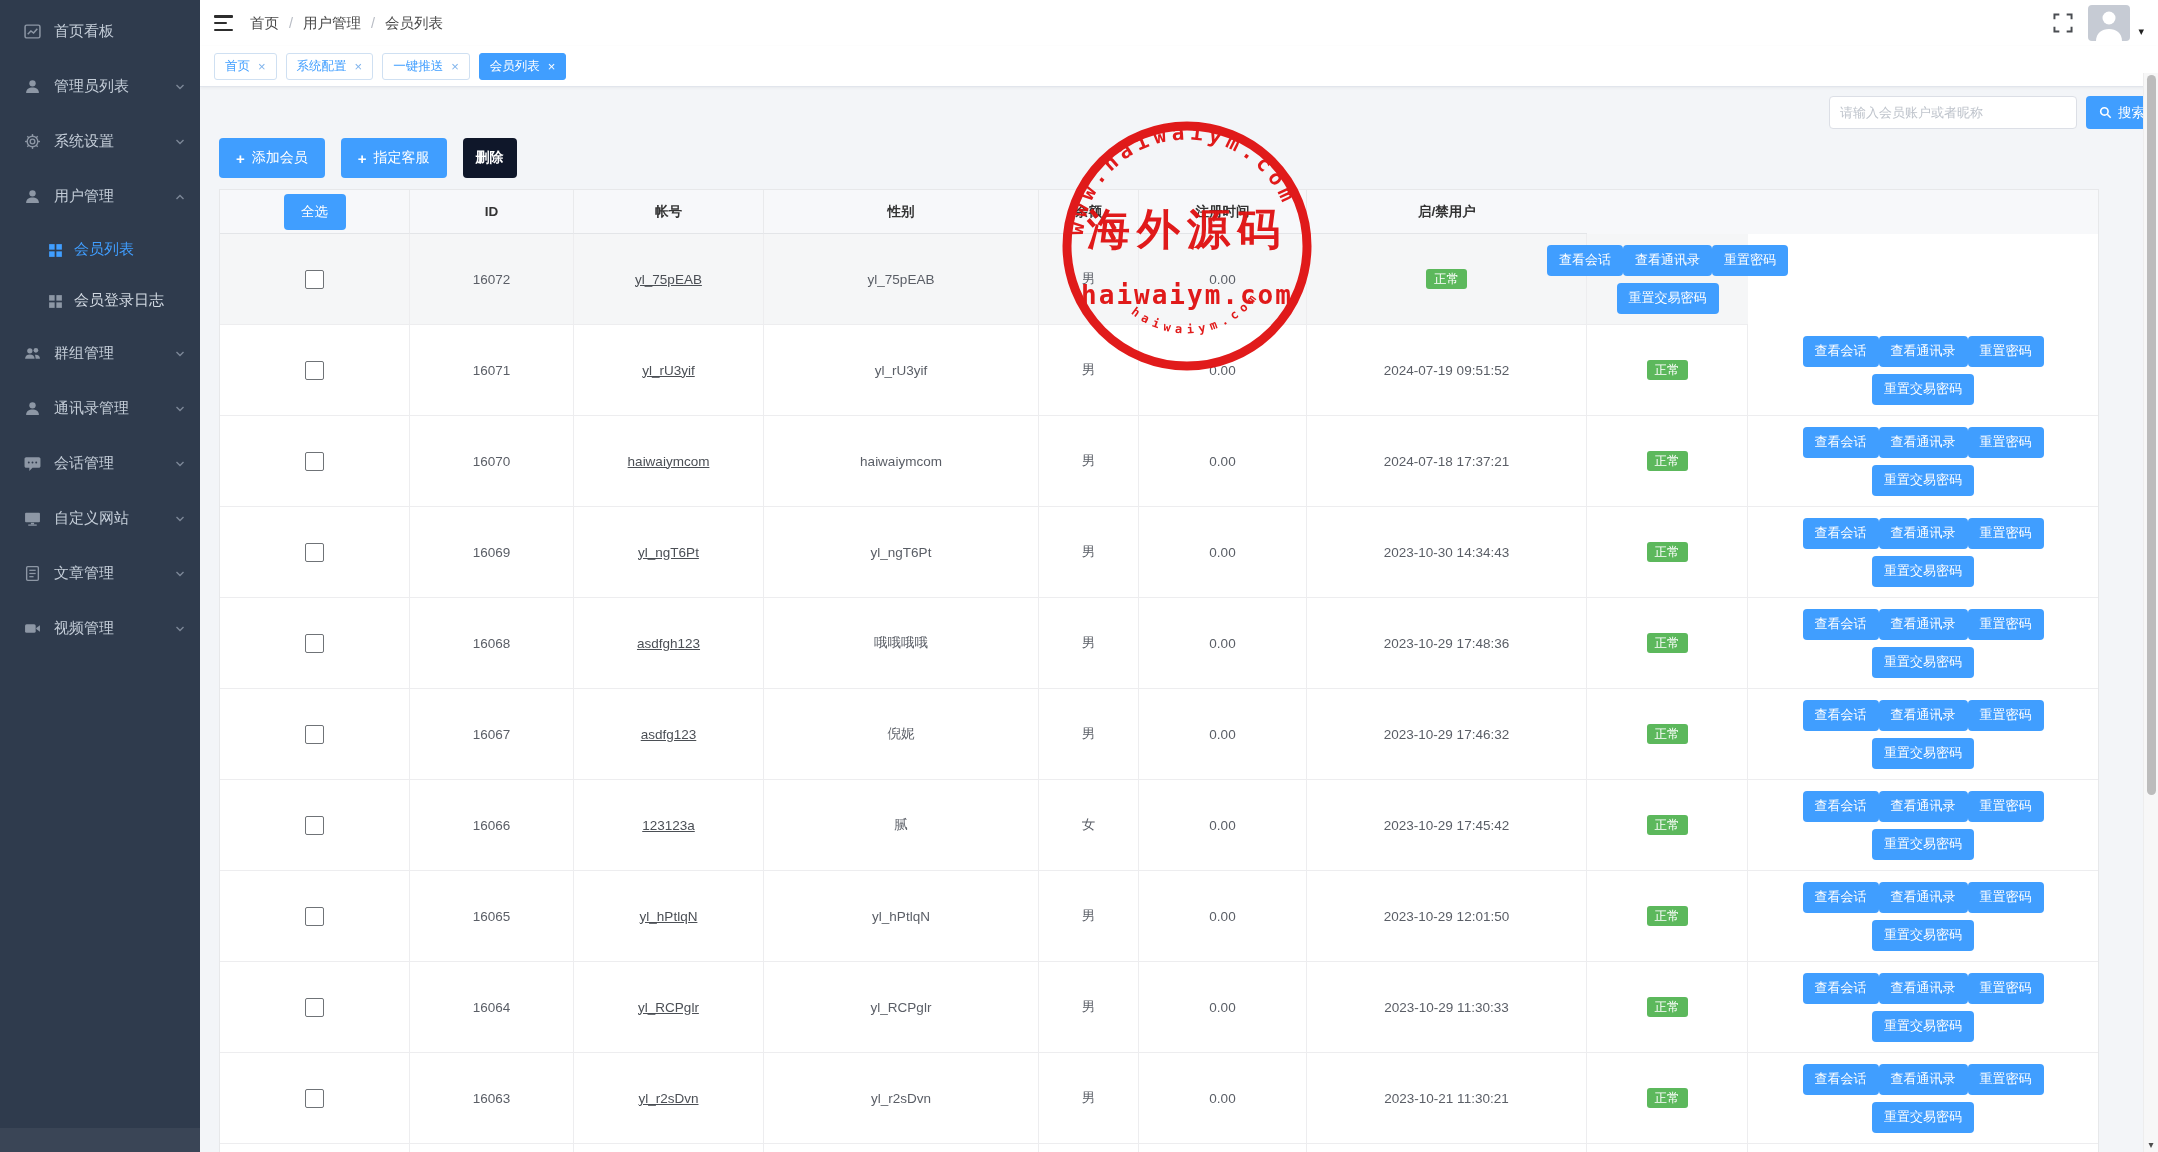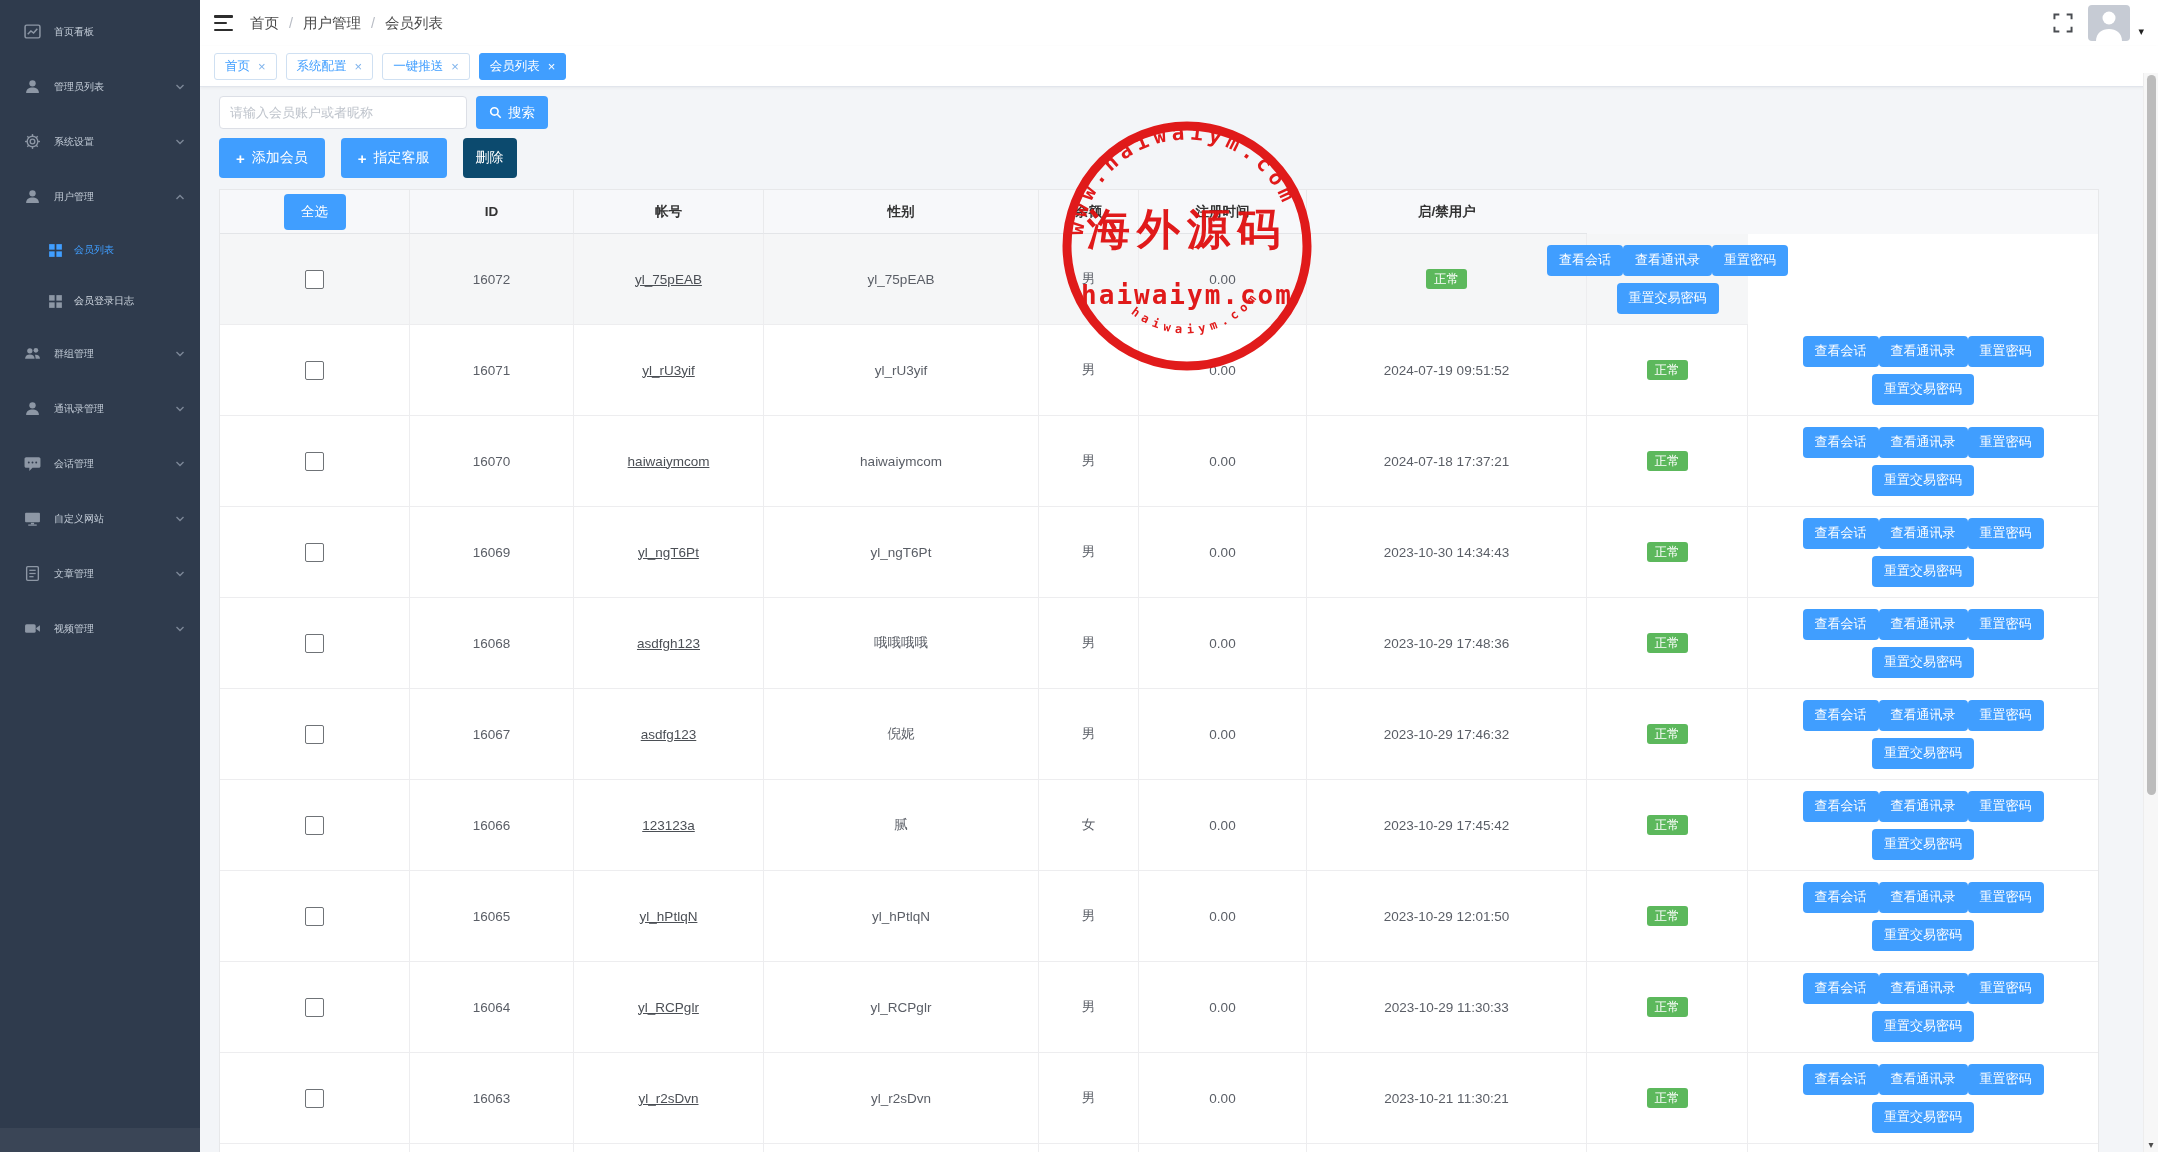--- a/index.html
+++ b/index.html
@@ -5,21 +5,21 @@
   html,body{margin:0;padding:0;}
   body{
     width:2158px;height:1152px;overflow:hidden;position:relative;
     font-family:"Liberation Sans","DejaVu Sans",sans-serif;
     background:#f3f5f8;color:#303133;
   }
   
   .sidebar{position:absolute;left:0;top:0;width:200px;height:1152px;background:#2f3b4d;z-index:5;}
   .side-menu{padding-top:4px;}
   .side-item{height:55px;display:flex;align-items:center;padding:0 14px 0 24px;
-    font-size:10px;color:#c4cdd8;cursor:pointer;box-sizing:border-box;}
+    font-size:15px;color:#c4cdd8;cursor:pointer;box-sizing:border-box;}
   .side-item .ic{width:17px;height:17px;margin-right:13px;color:#8d97a5;flex:0 0 17px;}
   .side-item .ic svg{width:17px;height:17px;display:block;}
   .side-item .lbl{white-space:nowrap;}
   .side-item .chev{margin-left:auto;width:12px;height:12px;color:#7c8797;}
   .side-item .chev svg{width:12px;height:12px;display:block;}
   .side-item .chev.up svg{transform:rotate(180deg);}
   .side-item.sub{height:51px;padding-left:47px;color:#d3dae3;}
   .side-item.sub .ic{width:15px;height:15px;flex:0 0 15px;margin-right:12px;}
   .side-item.sub.active{color:#409eff;}
   .side-item.sub.active .ic{color:#409eff;}
@@ -44,32 +44,32 @@
   .tabbar{position:absolute;left:200px;top:46px;right:0;height:41px;background:#fff;
     border-bottom:1px solid #e1e5ec;box-shadow:0 1px 3px rgba(0,0,0,.05);
     display:flex;align-items:center;gap:9px;padding-left:14px;box-sizing:border-box;z-index:2;}
   .tab{height:27px;display:flex;align-items:center;gap:8px;padding:0 10px;border:1px solid #cfe0f2;
     border-radius:3px;background:#fff;color:#409eff;font-size:12.5px;cursor:pointer;box-sizing:border-box;}
   .tab .tx{font-size:13px;color:#7fb3ec;line-height:1;}
   .tab.active{background:#409eff;border-color:#409eff;color:#fff;}
   .tab.active .tx{color:#fff;}
   
   .content{position:absolute;left:200px;top:87px;right:0;bottom:0;}
-  .search-row{display:flex;margin:9px 0 0 19px;}
+  .search-row{display:flex;margin:9px 0 0 19px;justify-content:flex-end;}
   .search-input{width:248px;height:33px;box-sizing:border-box;border:1px solid #dcdfe6;border-radius:4px;
     padding:0 10px;font-size:13px;color:#606266;outline:none;background:#fff;font-family:inherit;}
   .search-input::placeholder{color:#bfc4cc;}
   .search-btn{margin-left:9px;height:33px;padding:0 13px;background:#409eff;border:none;border-radius:4px;
     color:#fff;font-size:13.5px;display:flex;align-items:center;gap:6px;cursor:pointer;font-family:inherit;}
   .search-btn svg{width:13px;height:13px;}
   .btn-row{display:flex;margin:9px 0 0 19px;gap:16px;}
   .pbtn{height:40px;border:none;border-radius:4px;color:#fff;font-size:14px;padding:0 17px;
     display:flex;align-items:center;gap:7px;cursor:pointer;font-family:inherit;}
   .pbtn.blue{background:#409eff;}
-  .pbtn.red{background:#0c4a6e;padding:0 13px;}
+  .pbtn.red{background:#0f172a;padding:0 13px;font-weight:bold;}
   .pbtn .plus{font-size:15px;font-weight:bold;line-height:1;}
   
   .table{margin:11px 0 0 19px;width:1880px;background:#fff;border:1px solid #e7e8ea;box-sizing:border-box;}
   .grid{display:grid;grid-template-columns:190px 164px 190px 275px 100px 168px 280px 161px 350px;}
   .thead{height:44px;background:#f7f8fa;}
   .th{display:flex;align-items:center;justify-content:center;font-size:13.5px;font-weight:bold;color:#333;
     border-right:1px solid #e9eaec;border-bottom:1px solid #e3e5e8;box-sizing:border-box;}
   .th:last-child{border-right:none;}
   .selall{background:#409eff;color:#fff;border:none;border-radius:4px;width:62px;height:36px;
     font-size:13.5px;cursor:pointer;font-family:inherit;}

